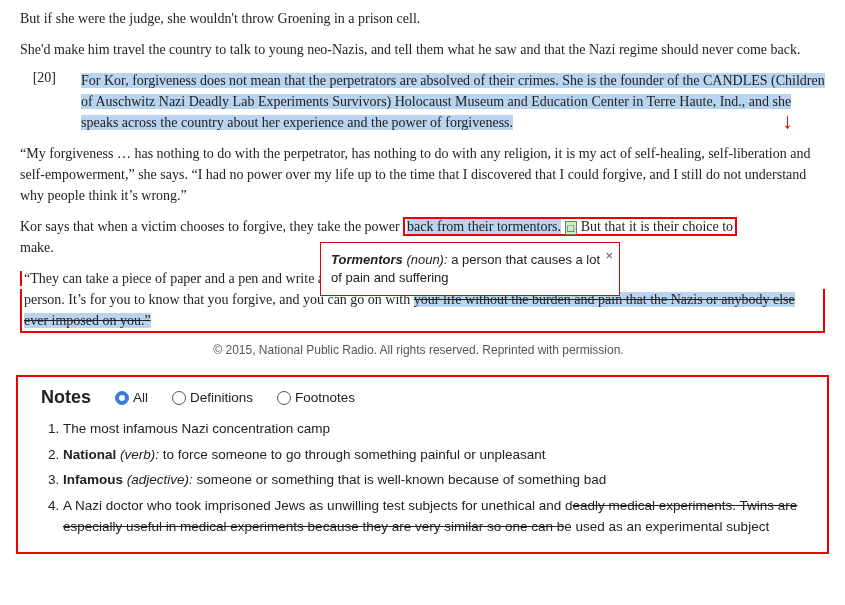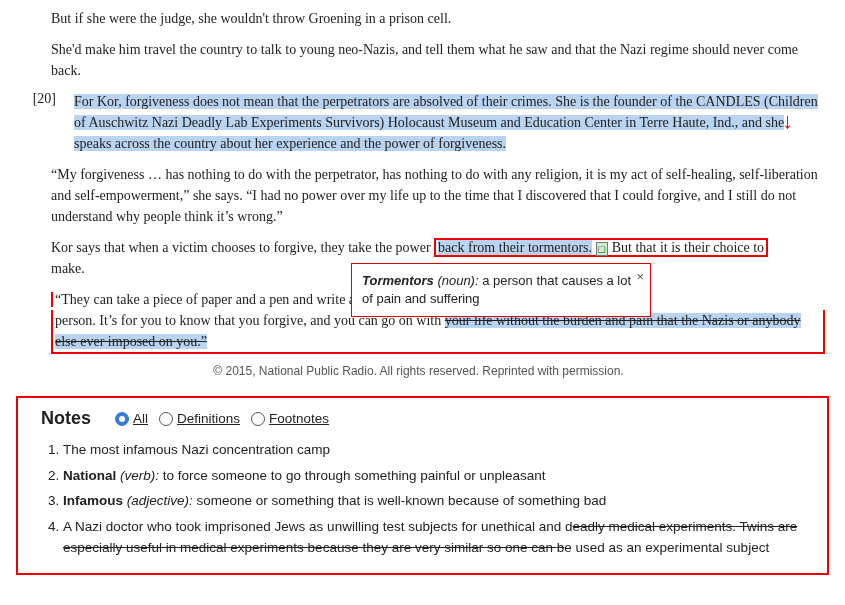--- a/index.html
+++ b/index.html
@@ -12,25 +12,24 @@
       min-height: 605px;
       overflow: hidden;
     }
     .main-content {
       padding: 8px 20px 8px 20px;
       position: relative;
     }
     .paragraph {
       margin-bottom: 10px;
       line-height: 1.5;
-      margin-left: 31px;
     }
     .numbered-ref {
       display: flex;
-      gap: 18px;
+      gap: 25px;
       margin-bottom: 10px;
     }
     .ref-num {
       min-width: 36px;
       text-align: right;
       font-size: 14px;
       color: #222;
       padding-top: 0;
     }
     .ref-body {
@@ -89,23 +88,22 @@
       margin-bottom: 10px;
     }
     .notes-title {
       font-size: 18px;
       font-weight: bold;
       font-family: Arial, sans-serif;
       margin-right: 8px;
     }
     .radio-group {
       display: flex;
-      gap: 11px;
-      align-items: center;
-      text-decoration: underline;
+      gap: 24px;
+      align-items: center;
     }
     .radio-item {
       display: flex;
       align-items: center;
       gap: 4px;
       font-size: 13.5px;
       font-family: Arial, sans-serif;
     }
     .radio-circle {
       width: 14px;

